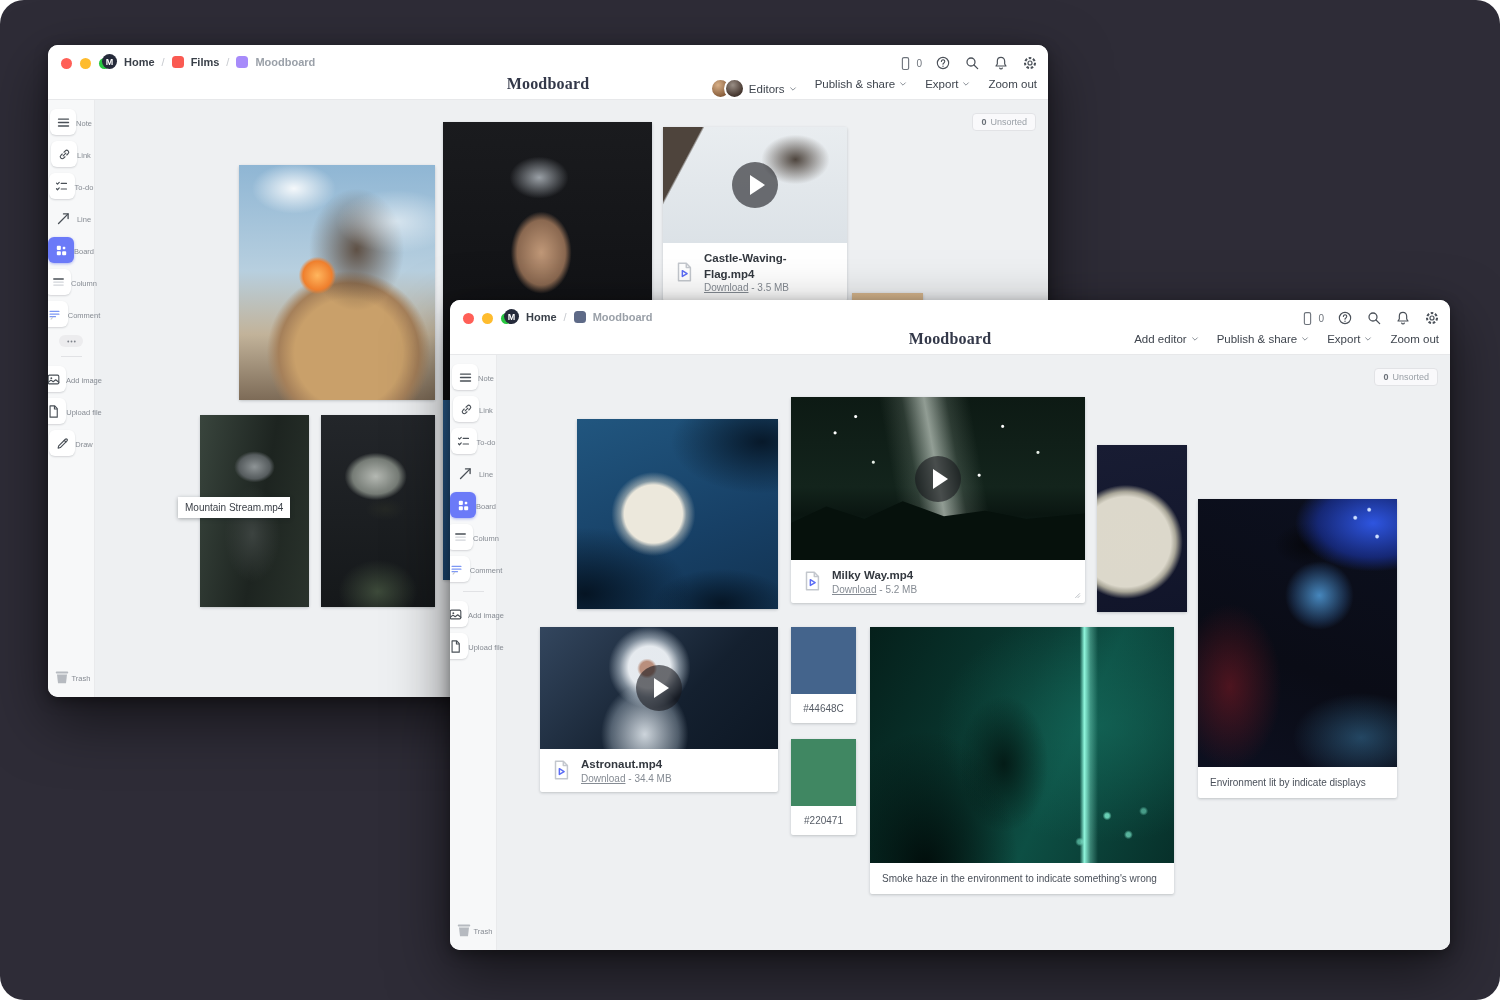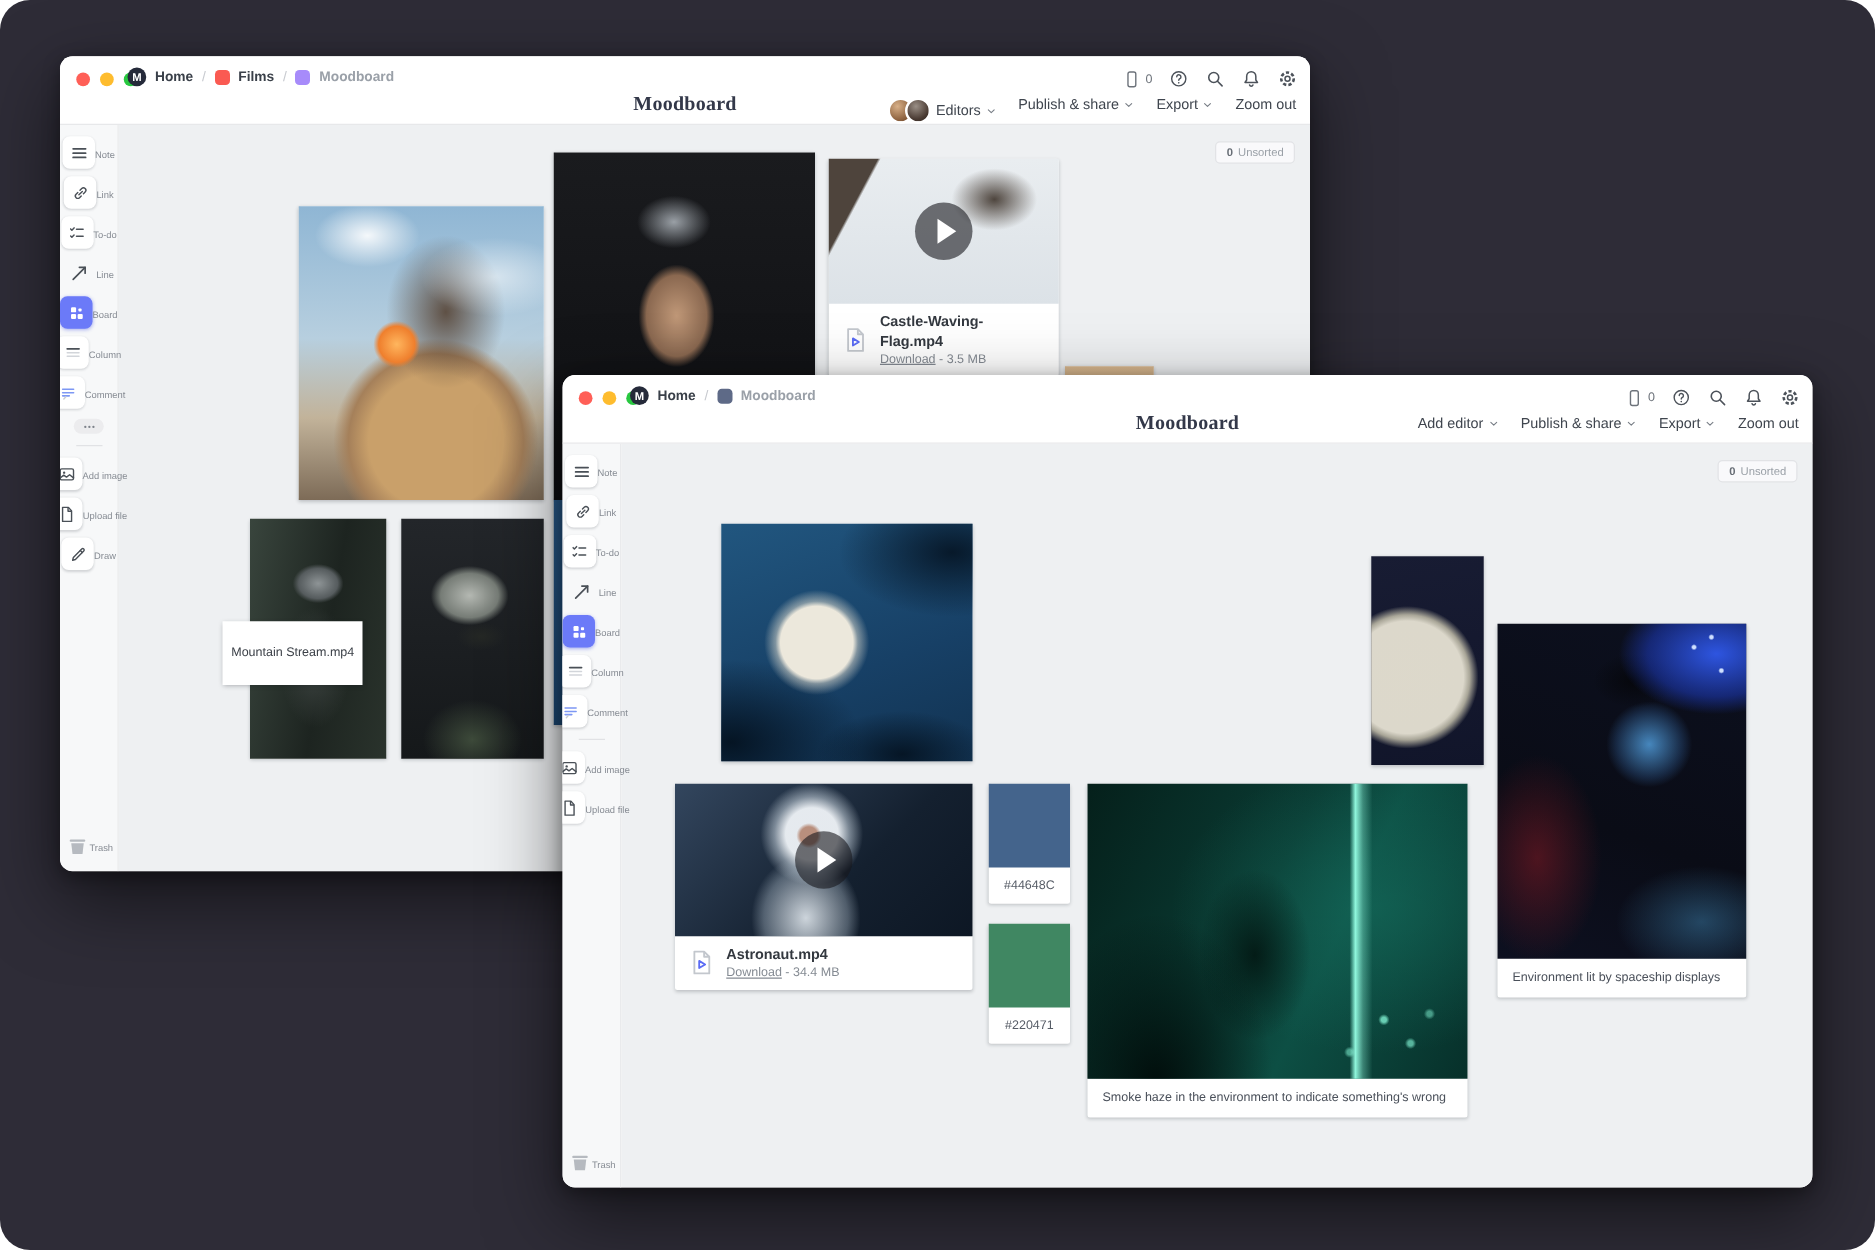--- a/index.html
+++ b/index.html
@@ -49,21 +49,21 @@
   .fname{font-size:11.5px;font-weight:700;color:#33383f;line-height:1.35;}
   .fmeta{font-size:10px;color:#858b93;}
   .fmeta a{color:#858b93;text-decoration:underline;cursor:pointer;}
   .fsize::before{content:" - ";}
   .play{position:absolute;left:50%;top:50%;width:46px;height:46px;margin:-23px 0 0 -23px;border-radius:50%;background:rgba(24,24,28,.6);cursor:pointer;}
   .play::after{content:"";position:absolute;left:18px;top:13px;border-left:15px solid #fff;border-top:10px solid transparent;border-bottom:10px solid transparent;}
   .cap{padding:10px 12px;font-size:10px;color:#4a505a;box-sizing:border-box;}
   .swl{font-size:10px;color:#565c66;text-align:center;padding:9px 0;}
   .unsorted{position:absolute;top:13px;right:12px;border:1px solid #e2e3e6;background:rgba(252,252,253,.75);border-radius:4px;padding:3px 8px;font-size:9px;color:#9aa0a7;display:flex;gap:4px;align-items:center;}
   .unsorted b{color:#686e76;font-weight:700;}
-  .tip{position:absolute;background:#fff;box-shadow:0 1px 4px rgba(20,25,35,.35);padding:20px 7px;font-size:10px;color:#3c4148;white-space:nowrap;z-index:8;}
+  .tip{position:absolute;background:#fff;box-shadow:0 1px 4px rgba(20,25,35,.35);padding:5px 7px;font-size:10px;color:#3c4148;white-space:nowrap;z-index:8;}
   .rsz{position:absolute;right:3px;bottom:3px;}
 
   
   .im-dragonfire{background:
     radial-gradient(ellipse 60px 36px at 28% 10%, rgba(255,255,255,.9), transparent 70%),
     radial-gradient(ellipse 85px 45px at 80% 24%, rgba(255,255,255,.55), transparent 70%),
     radial-gradient(circle 24px at 40% 47%, #ffb65e, #ef7f2d 60%, transparent 78%),
     radial-gradient(ellipse 66px 85px at 60% 36%, rgba(88,70,56,.92), transparent 72%),
     radial-gradient(circle 74px at 56% 80%, #c9a06a 0 54px, #a5805a 70px, transparent 82px),
     linear-gradient(180deg,#8fb6d4 0%,#b7cfdf 45%,#c2b39a 72%,#7d6b57 100%);}
@@ -617,28 +617,45 @@
     <div class="canvas">
       <div class="unsorted">
           <b>0</b>
           <span>Unsorted</span>
         </div>
 
       <div class="card" style="left:80px;top:64px;width:201px;">
         <div class="thumb im-moonbranch" style="height:190px;"></div>
       </div>
 
+      <div class="card" style="left:294px;top:42px;width:294px;">
+        <div class="thumb im-milky" style="height:163px;">
+          <span class="play"></span>
+        </div>
+        <div class="vinfo">
+          <svg width="22" height="24">
+              <use href="#i-filevid"></use>
+            </svg>
+          <div>
+            <div class="fname">Milky Way.mp4</div>
+            <div class="fmeta"><a>Download</a><span class="fsize">5.2 MB</span></div>
+          </div>
+        </div>
+        <svg class="rsz" width="14" height="14">
+            <use href="#i-resize"></use>
+          </svg>
+      </div>
 
       <div class="card" style="left:600px;top:90px;width:90px;">
         <div class="thumb im-mooncu" style="height:167px;"></div>
       </div>
 
       <div class="card" style="left:701px;top:144px;width:199px;">
         <div class="thumb im-spaceship" style="height:268px;"></div>
-        <div class="cap">Environment lit by spaceship displays</div>
+        <div class="cap">Environment lit by indicate displays</div>
       </div>
 
       <div class="card" style="left:43px;top:272px;width:238px;">
         <div class="thumb im-astro" style="height:122px;">
           <span class="play"></span>
         </div>
         <div class="vinfo">
           <svg width="22" height="24">
               <use href="#i-filevid"></use>
             </svg>

